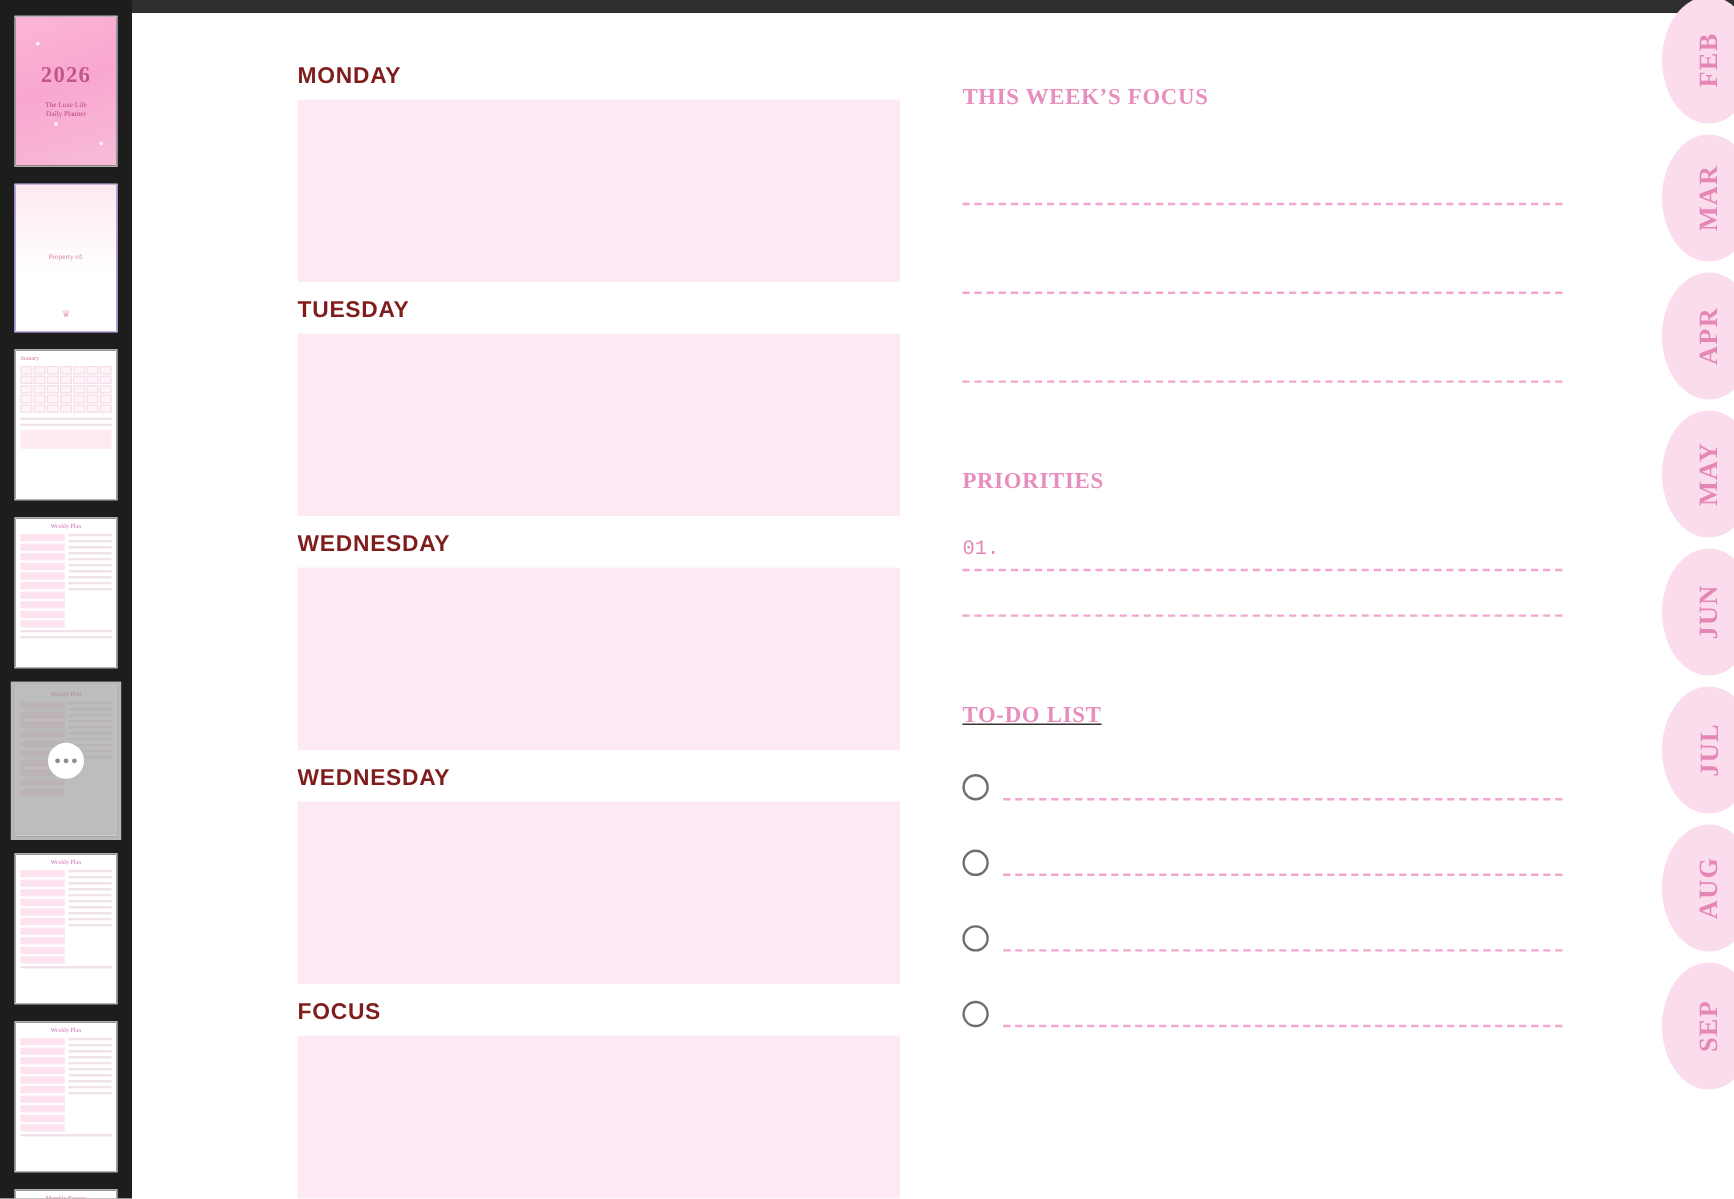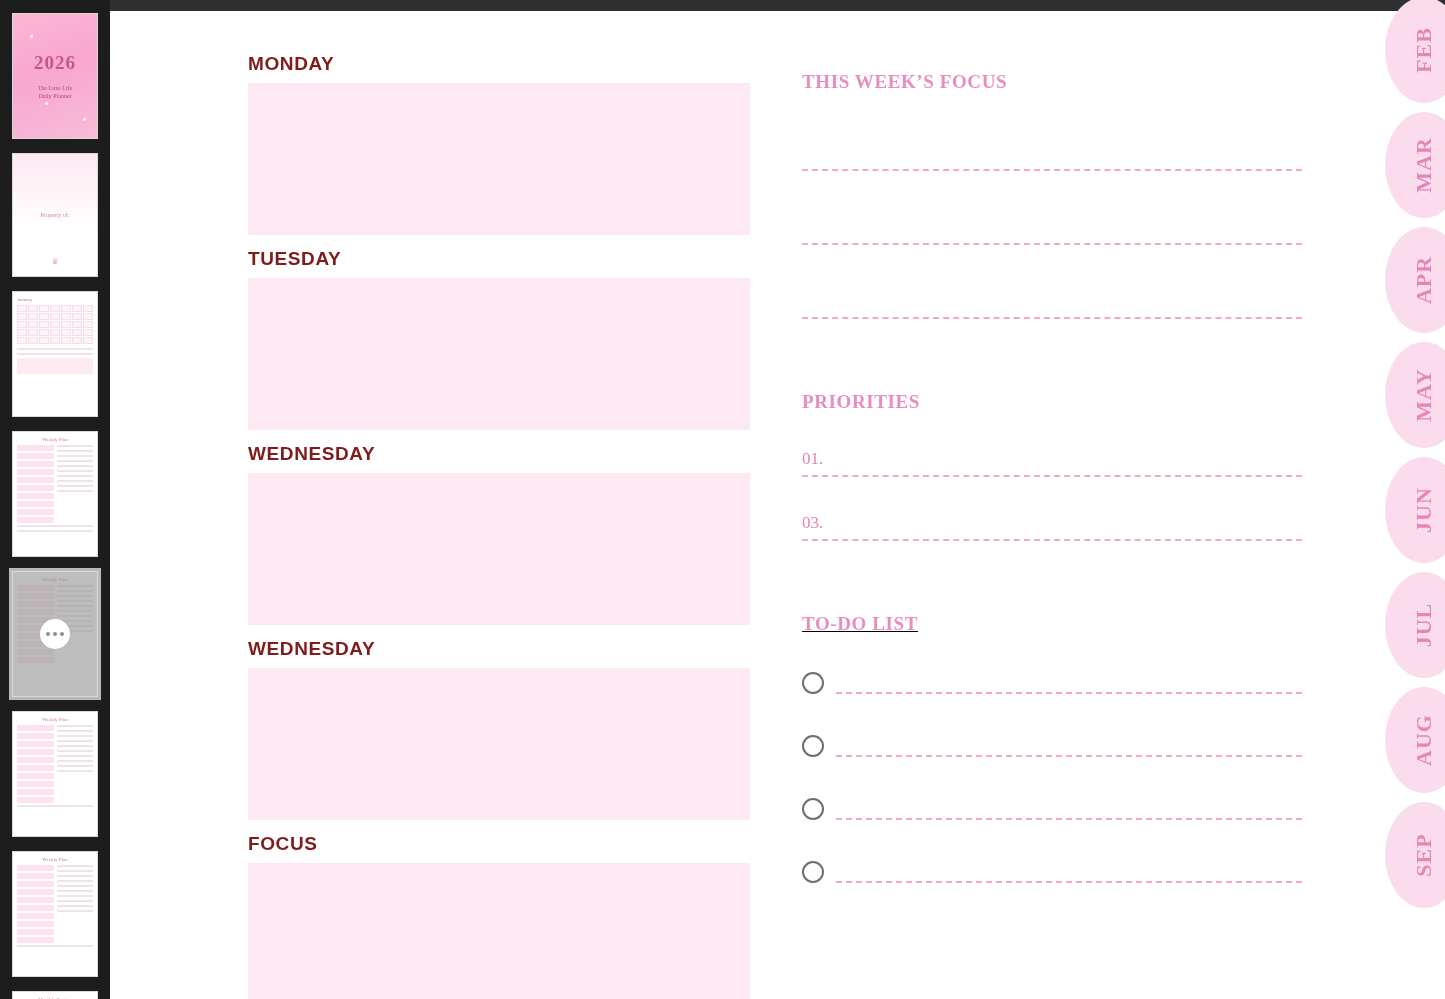--- a/index.html
+++ b/index.html
@@ -243,21 +243,21 @@
   .focus-lines { margin-top: 76px; }
   .focus-lines .dashline { margin-bottom: 72px; }
 
   .priorities { margin-top: 16px; }
   .pri-row {
     margin-top: 36px;
   }
   .pri-num {
     font-size: 17px;
     color: #e386b8;
-    font-family: Liberation Serif, serif;
+    font-family: Liberation Mono, monospace;
     margin-bottom: 6px;
   }
 
   .todo { margin-top: 72px; text-decoration: underline; }
   .todo-row {
     display: flex;
     align-items: flex-end;
     gap: 12px;
     margin-top: 37px;
   }
@@ -534,21 +534,20 @@
       </div>
 
       <div class="priorities">
         <div class="sec-title">PRIORITIES</div>
 
         <div class="pri-row">
           <div class="pri-num">01.</div>
           <div class="dashline"></div>
         </div>
         <div class="pri-row">
-          <div class="pri-num">03.</div>
           <div class="dashline"></div>
         </div>
       </div>
 
       <div class="todo">
         <div class="sec-title">TO-DO LIST</div>
 
         <div class="todo-row">
           <div class="todo-circle"></div>
           <div class="todo-line"></div>

